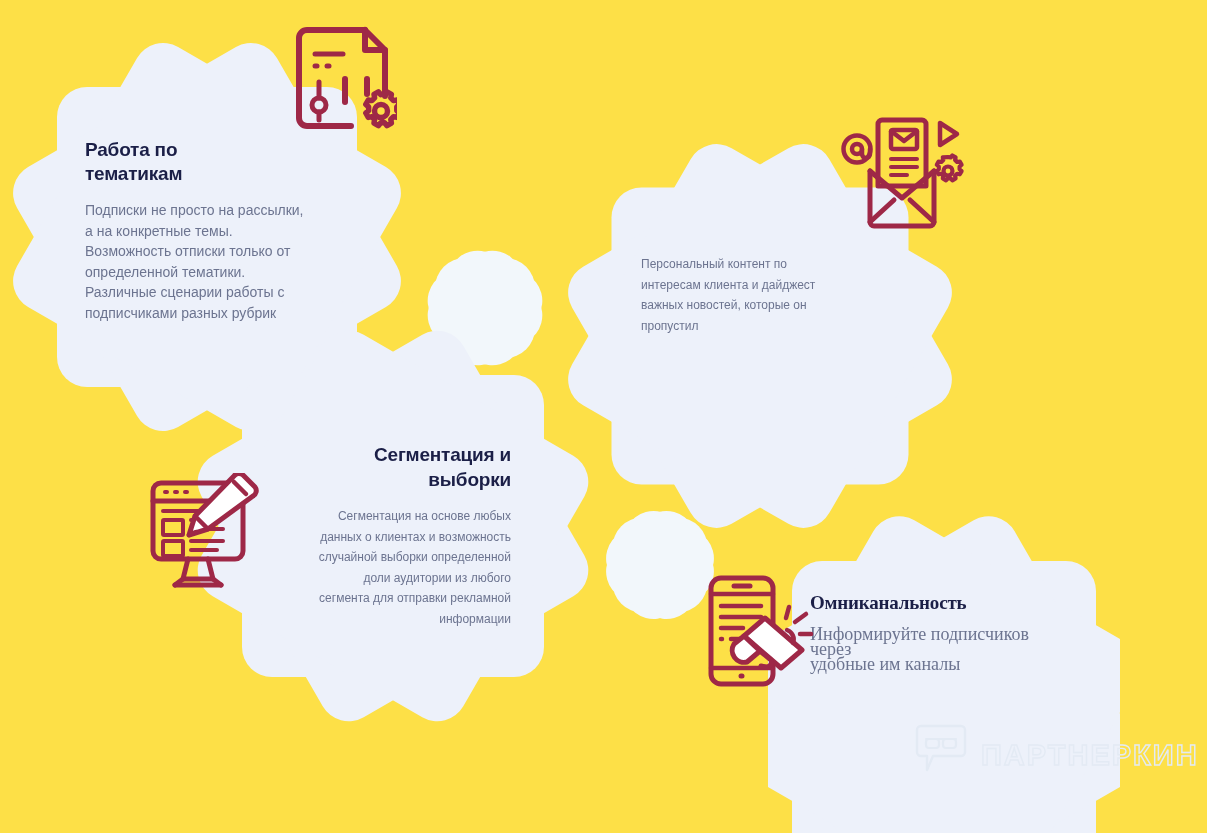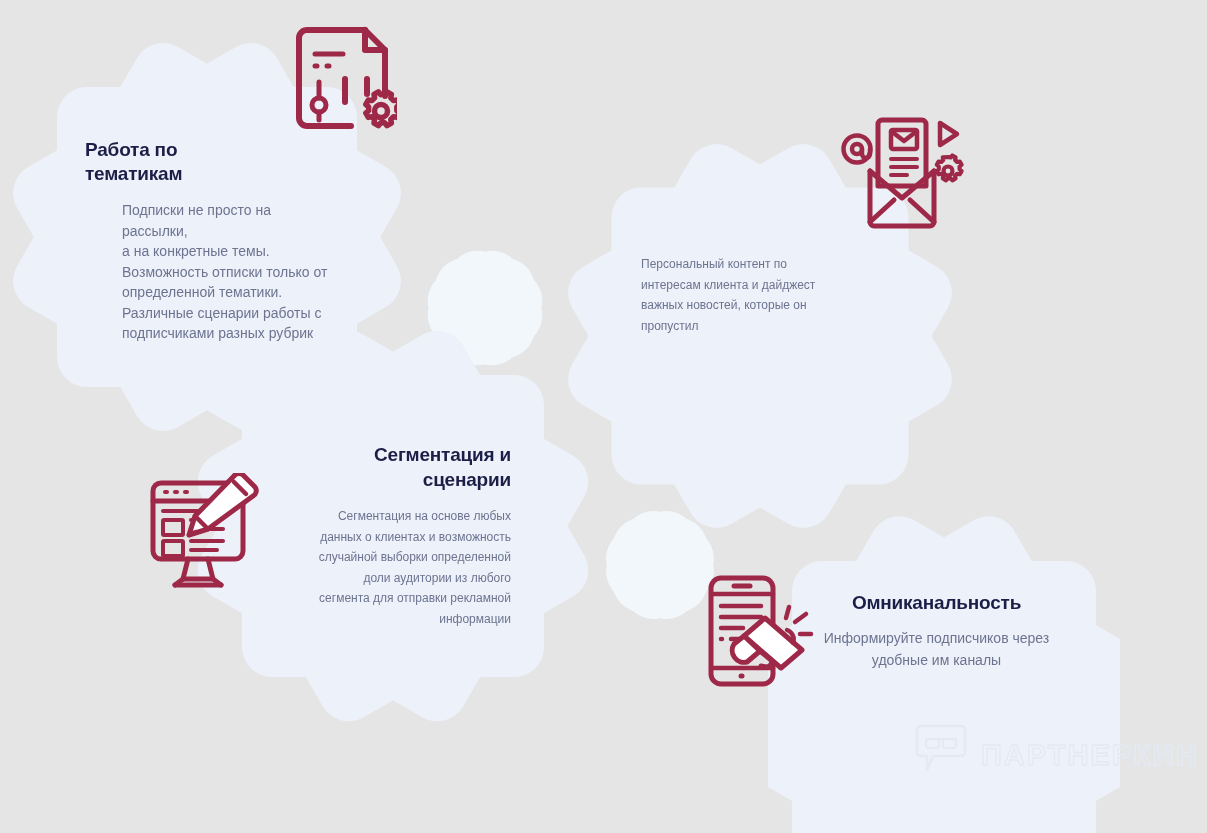--- a/index.html
+++ b/index.html
@@ -7,21 +7,21 @@
     width: 1207px;
     height: 833px;
     overflow: hidden;
     background: #ffffff;
     font-family: "Liberation Sans", sans-serif;
   }
   #stage {
     position: relative;
     width: 1207px;
     height: 833px;
-    background: #e5e5e5;
+    background: #fde047;
     overflow: hidden;
   }
   .hex-wrap { position: absolute; }
 
   
   .rhex { position: absolute; inset: 0; }
   .rhex i {
     position: absolute;
     left: 50%; top: 50%;
     background: #edf1fa;
@@ -89,21 +89,21 @@
     <div class="rhex">
       <i style="width:300px; height:300px; transform:translate(-50%,-50%) rotate(0deg);"></i>
       <i style="width:300px; height:300px; transform:translate(-50%,-50%) rotate(60deg);"></i>
       <i style="width:300px; height:300px; transform:translate(-50%,-50%) rotate(120deg);"></i>
     </div>
   </div>
 
   <div class="card-text" style="left:85px; top:138px; width:250px; text-align:left;">
     <div class="card-title" style="font-size:19px; line-height:24px; white-space:pre-line;">Работа по
 тематикам</div>
-    <div class="card-body" style="font-size:14px; line-height:20.5px; white-space:pre-line;margin-left:37px;">Подписки не просто на рассылки,
+    <div class="card-body" style="font-size:14px; line-height:20.5px; white-space:pre-line;">Подписки не просто на рассылки,
 а на конкретные темы.
 Возможность отписки только от
 определенной тематики.
 Различные сценарии работы с
 подписчиками разных рубрик</div>
   </div>
 
   <div class="icon" style="left:293px; top:24px; width:104px; height:110px;">
     <svg width="104" height="110" viewBox="0 0 104 110" fill="none" stroke="#9e2847" stroke-width="6" stroke-linecap="round" stroke-linejoin="round">
       <path d="M72 6 H14 a8 8 0 0 0 -8 8 V94 a8 8 0 0 0 8 8 H58"></path>
@@ -176,21 +176,21 @@
   <div class="hex-wrap" style="left:218px; top:330px; width:350px; height:392px;">
     <div class="rhex">
       <i style="width:302px; height:302px; transform:translate(-50%,-50%) rotate(0deg);"></i>
       <i style="width:302px; height:302px; transform:translate(-50%,-50%) rotate(60deg);"></i>
       <i style="width:302px; height:302px; transform:translate(-50%,-50%) rotate(120deg);"></i>
     </div>
   </div>
 
   <div class="card-text" style="left:258px; top:442px; width:253px; text-align:right;">
     <div class="card-title" style="font-size:19px; line-height:25px; white-space:pre-line;">Сегментация и
-сценарии</div>
+выборки</div>
     <div class="card-body" style="font-size:12px; line-height:20.5px; white-space:pre-line;">Сегментация на основе любых
 данных о клиентах и возможность
 случайной выборки определенной
 доли аудитории из любого
 сегмента для отправки рекламной
 информации</div>
   </div>
 
   <div class="icon" style="left:143px; top:473px; width:120px; height:122px;">
     <svg width="120" height="122" viewBox="0 0 120 122" fill="none" stroke="#9e2847" stroke-width="5" stroke-linecap="round" stroke-linejoin="round">
@@ -225,23 +225,23 @@
   </div>
 
   <div class="hex-wrap" style="left:768px; top:516px; width:352px; height:394px; overflow:hidden;">
     <div class="rhex">
       <i style="width:304px; height:304px; transform:translate(-50%,-50%) rotate(0deg);"></i>
       <i style="width:304px; height:304px; transform:translate(-50%,-50%) rotate(60deg);"></i>
       <i style="width:304px; height:304px; transform:translate(-50%,-50%) rotate(120deg);"></i>
     </div>
   </div>
 
-  <div class="card-text" style="left:810px; top:590px; width:253px; text-align:center;">
+  <div class="card-text" style="left:810px; top:590px; width:253px; text-align:left;font-family:Liberation Serif, serif;">
     <div class="card-title" style="font-size:19px; line-height:25px; white-space:pre-line;">Омниканальность</div>
-    <div class="card-body" style="font-size:14px; line-height:22px; white-space:pre-line; margin-top:12px;">Информируйте подписчиков через
+    <div class="card-body" style="font-size:18px; line-height:15px; white-space:pre-line; margin-top:12px;">Информируйте подписчиков через
 удобные им каналы</div>
   </div>
 
   <div class="icon" style="left:703px; top:572px; width:114px; height:118px;">
     <svg width="114" height="118" viewBox="0 0 114 118" fill="none" stroke="#9e2847" stroke-width="5" stroke-linecap="round" stroke-linejoin="round">
 
       <rect x="8" y="6" width="62" height="106" rx="10"></rect>
       <path d="M8 22 H70" stroke-width="4.5"></path>
       <path d="M8 96 H70" stroke-width="4.5"></path>
       <path d="M31 14 h16" stroke-width="5"></path>

